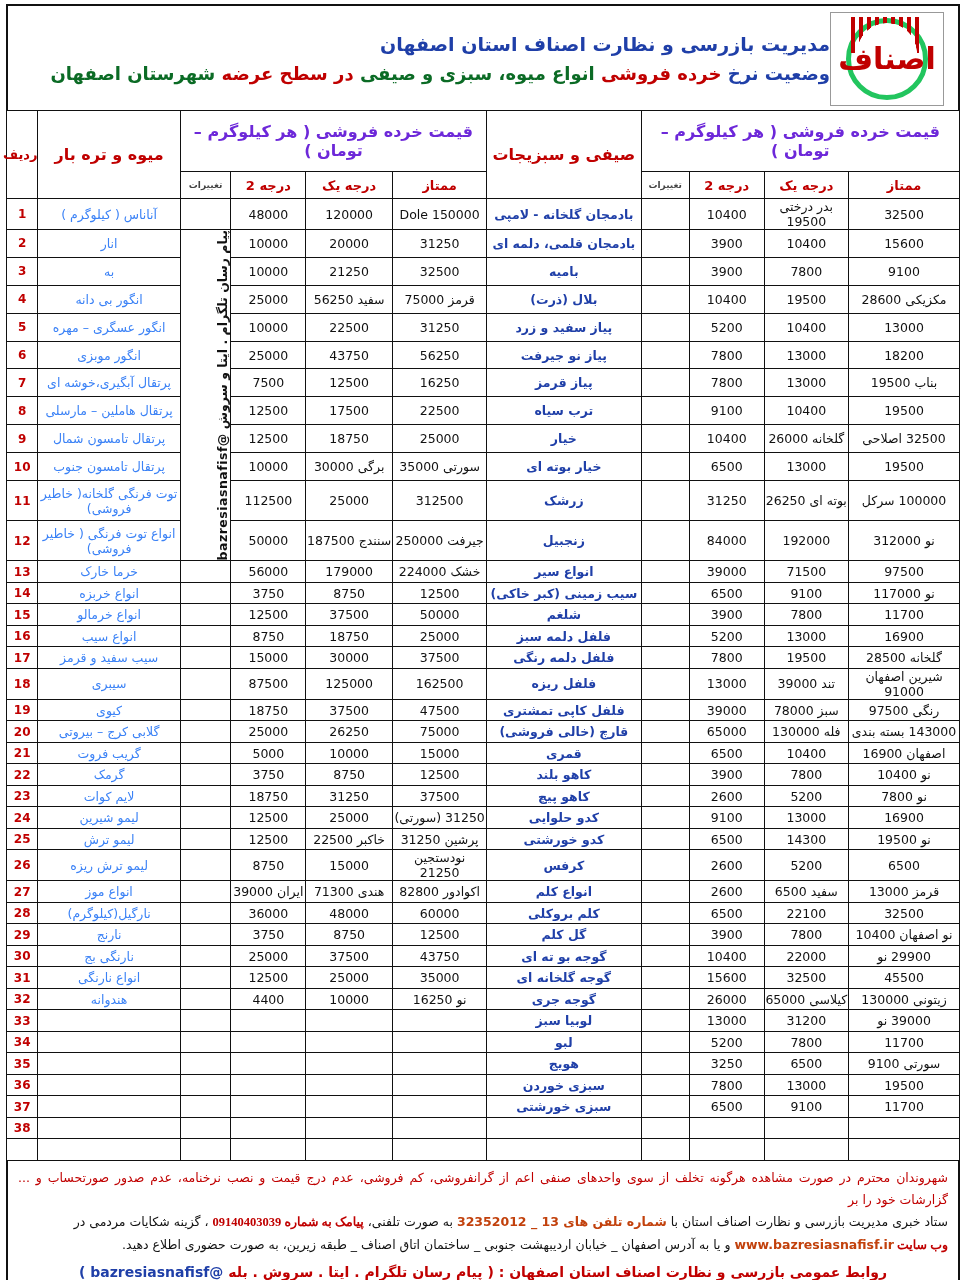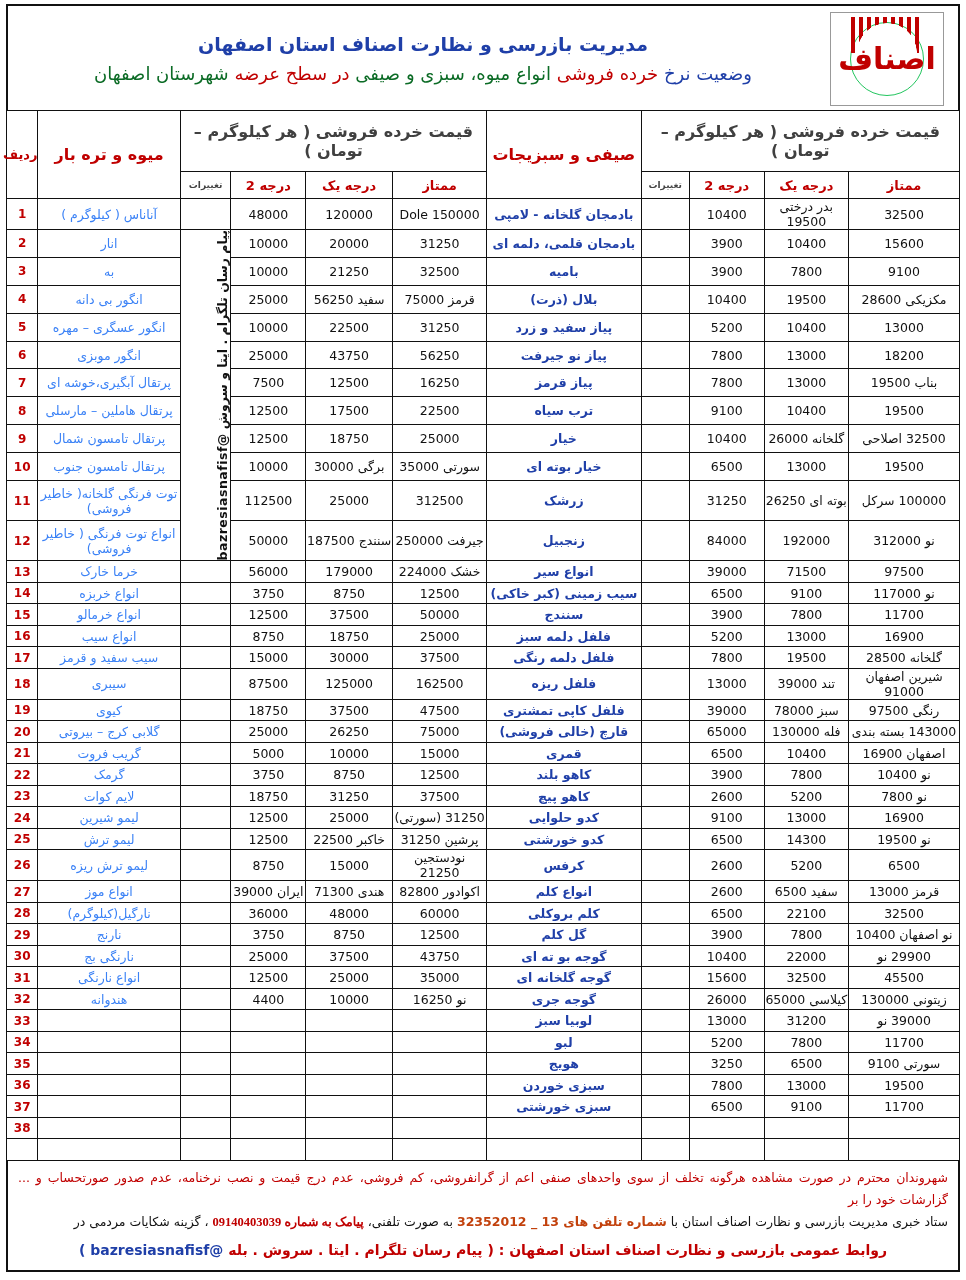--- a/index.html
+++ b/index.html
@@ -11,52 +11,52 @@
   }
   .page{width:966px;box-sizing:border-box;padding:4px 6px 6px 6px;}
 
   
   .header{
     display:flex;align-items:center;justify-content:space-between;
     border:2px solid #111;border-bottom:none;
     padding:6px 8px 4px 8px;
     min-height:100px;box-sizing:border-box;
   }
-  .header-texts{flex:1;text-align:center;line-height:1.55;}
+  .header-texts{flex:1;line-height:1.55;}
   .h-line1{color:#1f3fa8;font-size:19px;font-weight:bold;}
-  .h-line2{font-size:18px;font-weight:normal;color:#0b6b25;}
+  .h-line2{font-size:18px;font-weight:bold;color:#0b6b25;}
   .h-line2 .red{color:#c00000;}
   .h-line2 .blue{color:#1f3fa8;}
   .h-line3{color:#c00000;font-size:17px;font-weight:bold;margin-top:2px;}
   .logo{
     width:112px;height:92px;flex:0 0 112px;border:1px solid #999;
     background:#ffffff;display:flex;align-items:center;justify-content:center;
     position:relative;overflow:hidden;margin-right:6px;
   }
   .logo .ring{
     width:72px;height:72px;border-radius:50%;
-    border:1px solid #22c55e;display:flex;align-items:center;justify-content:center;
+    border:5px solid #22c55e;display:flex;align-items:center;justify-content:center;
     position:relative;
   }
   .logo .ring:before{
     content:"";position:absolute;width:72px;height:36px;top:-6px;
     background:repeating-linear-gradient(90deg,#c00000 0 4px,transparent 4px 8px);
     -webkit-mask-image:radial-gradient(circle at 50% 100%, transparent 58%, #000 59%);
             mask-image:radial-gradient(circle at 50% 100%, transparent 58%, #000 59%);
   }
   .logo .glyph{font-size:30px;font-weight:bold;color:#c00000;line-height:1;}
 
   
   table{border-collapse:collapse;width:100%;table-layout:fixed;}
   td,th{border:1px solid #111;padding:0;text-align:center;vertical-align:middle;}
 
   .hrow1 td{height:60px;font-weight:bold;}
   .hrow2 td{height:26px;font-weight:bold;}
 
-  .g-blue{color:#404040;text-align:center;}
+  .g-blue{color:#6d28d9;text-align:center;}
   .g-red{color:#c00000;}
   .g-green{color:#0b6b25;}
 
   .cap-main{font-size:16px;}
   .cap-sub{font-size:13px;}
   .cap-tiny{font-size:9px;color:#444;}
 
   .c-idx{width:26px;}
   .c-name{width:118px;}
   .c-chg{width:42px;}
@@ -325,21 +325,21 @@
           <td class="price">3750</td>
           <td class="price"></td>
           <td class="name">انواع خربزه</td>
           <td class="idx">14</td>
         </tr>
         <tr>
           <td class="price">11700</td>
           <td class="price">7800</td>
           <td class="price">3900</td>
           <td class="price"></td>
-          <td class="vname">سنندج</td>
+          <td class="vname">شلغم</td>
           <td class="price">50000</td>
           <td class="price">37500</td>
           <td class="price">12500</td>
           <td class="price"></td>
           <td class="name">انواع خرمالو</td>
           <td class="idx">15</td>
         </tr>
         <tr>
           <td class="price">16900</td>
           <td class="price">13000</td>
@@ -652,18 +652,21 @@
           <td class="name"></td>
           <td class="idx"></td>
         </tr>
       </tbody>
   </table>
 
   <div class="footer">
     <div class="f1">شهروندان محترم در صورت مشاهده هرگونه تخلف از سوی واحدهای صنفی اعم از گرانفروشی، کم فروشی، عدم درج قیمت و نصب نرخنامه، عدم صدور صورتحساب و ... گزارشات خود را بر</div>
     <div class="f2">
       <span>ستاد خبری مدیریت بازرسی و نظارت اصناف استان با </span><span class="blue">شماره تلفن های  13 _ 32352012</span><span> به صورت تلفنی، </span><span class="red">پیامک به شماره 09140403039</span><span> ، گزینه شکایات مردمی در</span>
+    </div>
+    <div class="f2">
+      <span class="red">وب سایت </span><span class="blue">www.bazresiasnafisf.ir</span><span> و یا به آدرس اصفهان _ خیابان اردیبهشت جنوبی _ ساختمان اتاق اصناف _ طبقه زیرین، به صورت حضوری اطلاع دهید.</span>
     </div>
     <div class="f3">
       <span>روابط عمومی بازرسی و نظارت اصناف استان اصفهان : ( پیام رسان تلگرام . ایتا . سروش . بله </span><span class="site">@bazresiasnafisf )</span>
     </div>
   </div>
 </div>
 
 </body></html>

